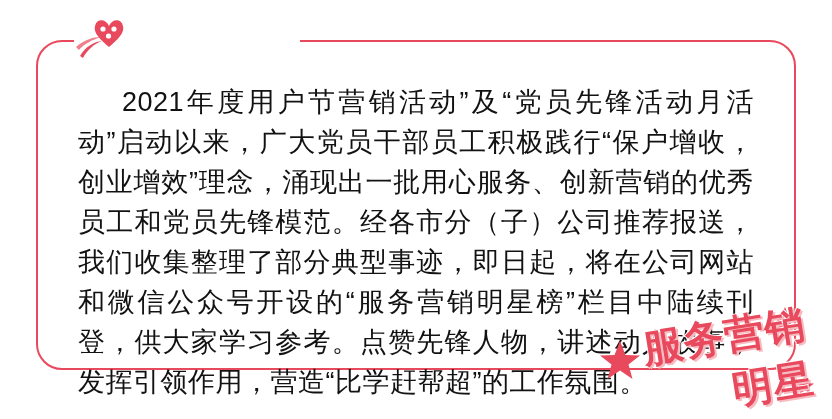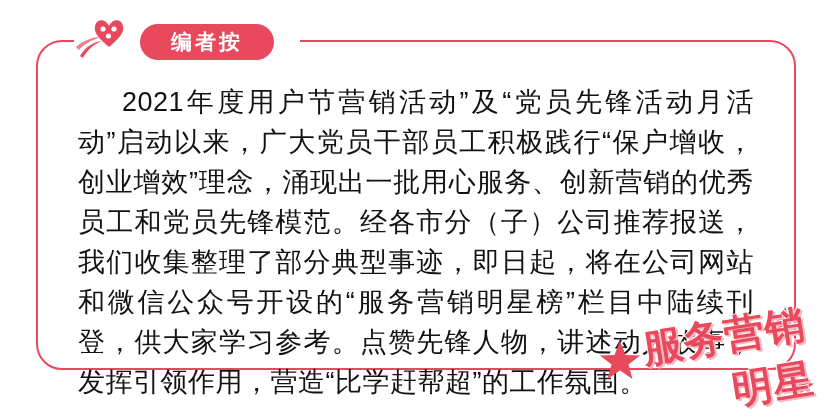--- a/index.html
+++ b/index.html
@@ -127,21 +127,20 @@
     <svg width="62" height="48" viewBox="0 0 62 48" xmlns="http://www.w3.org/2000/svg">
       <path d="M4 40 C 10 30, 18 26, 26 25 C 18 28, 11 34, 7 42 Z" fill="#e8495c"></path>
       <path d="M0 31 C 8 24, 17 21, 25 21 C 16 24, 8 28, 3 34 Z" fill="#f07f8c"></path>
       <path d="M33 10 C 30 3, 21 2, 19 10 C 17 17, 25 24, 33 31 C 41 24, 49 17, 47 10 C 45 2, 36 3, 33 10 Z" fill="#e8495c"></path>
       <circle cx="27" cy="13" r="2.6" fill="#ffffff"></circle>
       <circle cx="38" cy="13" r="2.6" fill="#ffffff"></circle>
       <circle cx="32.5" cy="20" r="2.6" fill="#ffffff"></circle>
     </svg>
   </div>
 
-  <div class="badge">编者按</div>
 
   <div class="body-text">2021年度用户节营销活动”及“党员先锋活动月活动”启动以来，广大党员干部员工积极践行“保户增收，创业增效”理念，涌现出一批用心服务、创新营销的优秀员工和党员先锋模范。经各市分（子）公司推荐报送，我们收集整理了部分典型事迹，即日起，将在公司网站和微信公众号开设的“服务营销明星榜”栏目中陆续刊登，供大家学习参考。点赞先锋人物，讲述动人故事，发挥引领作用，营造“比学赶帮超”的工作氛围。</div>
 
   <div class="stamp">
     <svg width="240" height="120" viewBox="0 0 240 120" xmlns="http://www.w3.org/2000/svg">
       <g transform="translate(14,38)">
         <polygon points="20,0 25.5,14 40,14.5 28.5,23.5 32.5,38 20,29.5 7.5,38 11.5,23.5 0,14.5 14.5,14" fill="#e8495c"></polygon>
       </g>
       <g transform="translate(186,4)">
         <polygon points="13,0 16.6,9.1 26,9.4 18.5,15.3 21.1,24.7 13,19.2 4.9,24.7 7.5,15.3 0,9.4 9.4,9.1" fill="#e8495c"></polygon>

